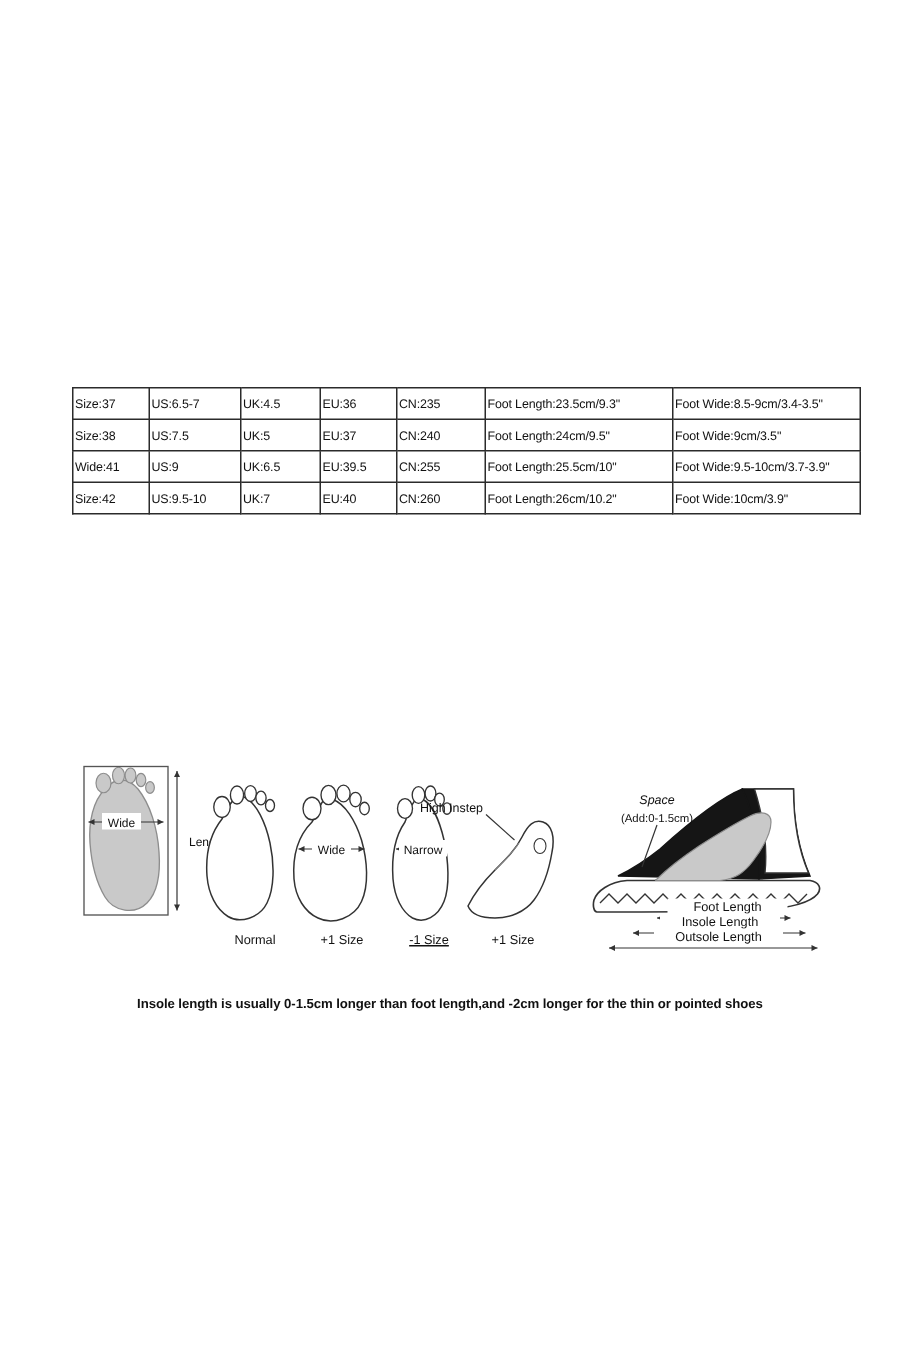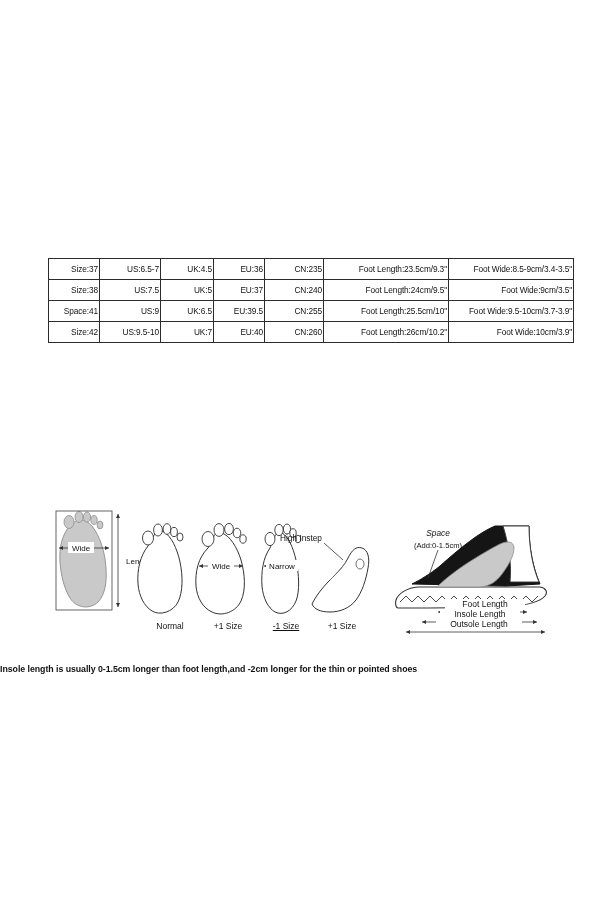--- a/index.html
+++ b/index.html
@@ -32,21 +32,21 @@
   }
   table.size-table {
     border-collapse: collapse;
     width: 504px;
     table-layout: fixed;
   }
   table.size-table td {
     border: 1px solid #2b2b2b;
     font-size: 8.3px;
     color: #111111;
-    text-align: right;
+    text-align: left;
     height: 20px;
     padding: 0 1px;
     white-space: nowrap;
     overflow: hidden;
     letter-spacing: -0.1px;
   }
   td.c-size   { width: 48px; }
   td.c-us     { width: 58px; }
   td.c-uk     { width: 50px; }
   td.c-eu     { width: 48px; }
@@ -84,20 +84,21 @@
     text-align: center;
     white-space: nowrap;
   }
 
   
   .footnote {
     position: absolute;
     left: 0;
     top: 664px;
     width: 600px;
+    text-align: center;
     font-size: 8.8px;
     font-weight: bold;
     color: #111111;
     letter-spacing: -0.05px;
   }
 </style>
 </head>
 <body>
 
 <div class="page">
@@ -117,21 +118,21 @@
         <tr>
           <td class="c-size">Size:38</td>
           <td class="c-us">US:7.5</td>
           <td class="c-uk">UK:5</td>
           <td class="c-eu">EU:37</td>
           <td class="c-cn">CN:240</td>
           <td class="c-flen">Foot Length:24cm/9.5"</td>
           <td class="c-fwide">Foot Wide:9cm/3.5"</td>
         </tr>
         <tr>
-          <td class="c-size">Space:41</td>
+          <td class="c-size">Wide:41</td>
           <td class="c-us">US:9</td>
           <td class="c-uk">UK:6.5</td>
           <td class="c-eu">EU:39.5</td>
           <td class="c-cn">CN:255</td>
           <td class="c-flen">Foot Length:25.5cm/10"</td>
           <td class="c-fwide">Foot Wide:9.5-10cm/3.7-3.9"</td>
         </tr>
         <tr>
           <td class="c-size">Size:42</td>
           <td class="c-us">US:9.5-10</td>

